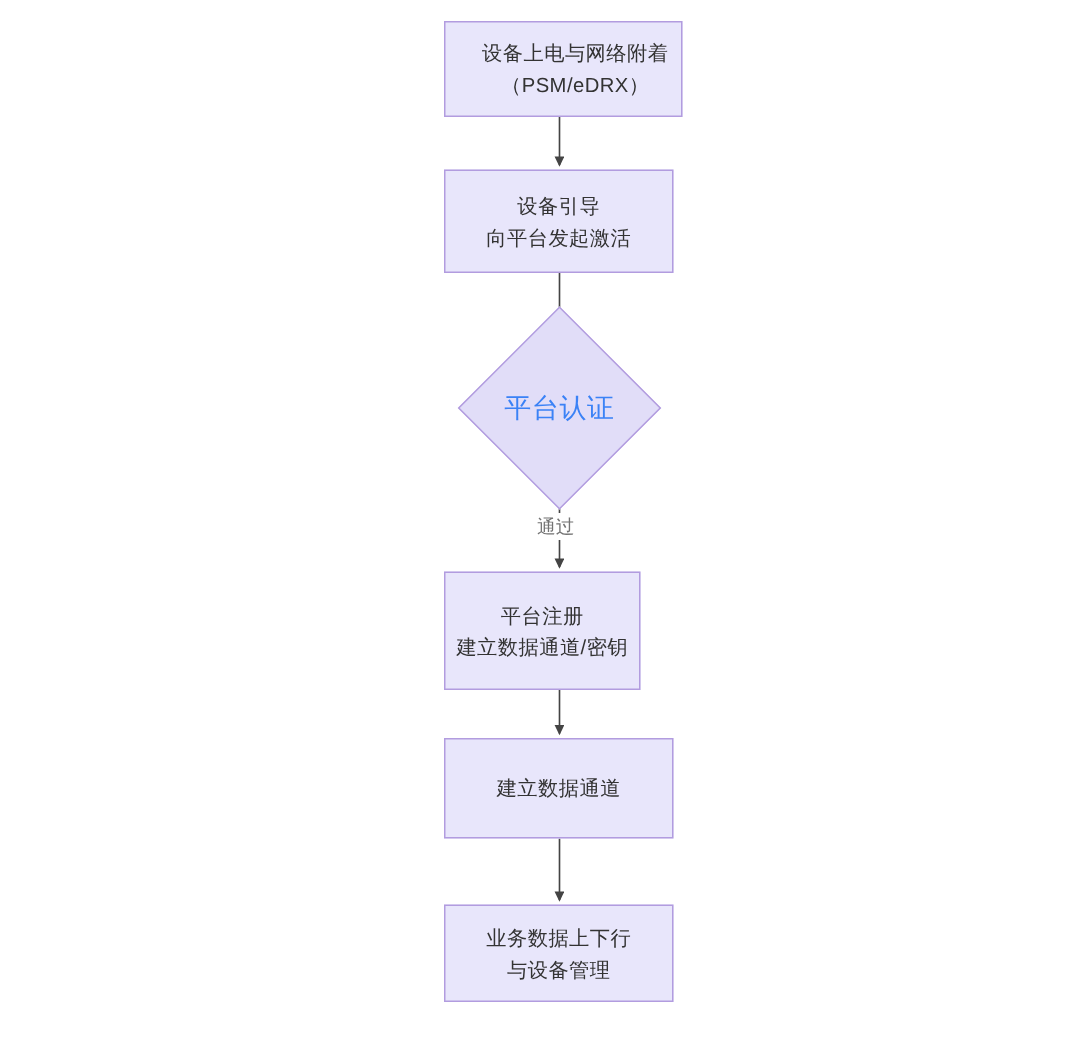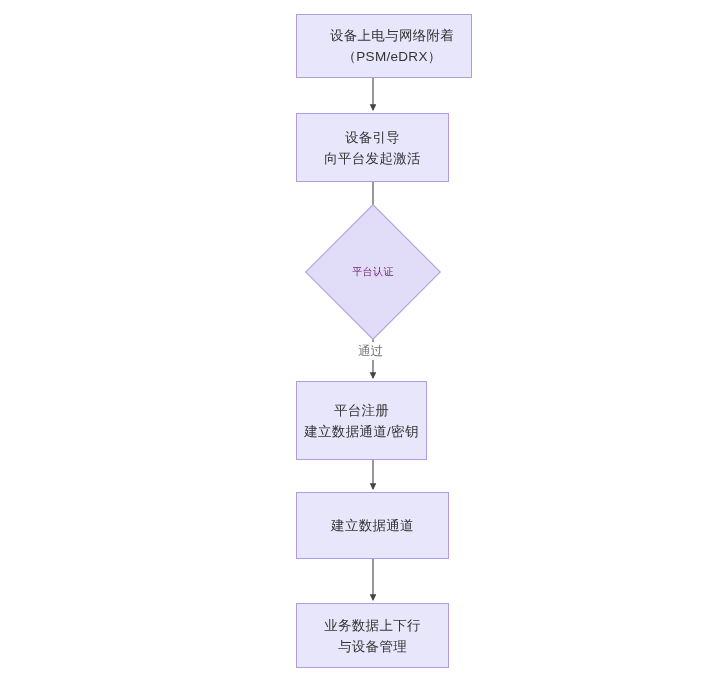--- a/index.html
+++ b/index.html
@@ -65,22 +65,22 @@
   }
   .decision .dtext {
     position: absolute;
     left: 0;
     top: 0;
     width: 100%;
     height: 100%;
     display: flex;
     align-items: center;
     justify-content: center;
-    color: #701a75;
-    font-size: 10px;
+    color: #3b82f6;
+    font-size: 18px;
     letter-spacing: 0.4px;
     white-space: nowrap;
   }
   .edge-label {
     position: absolute;
     background: #ffffff;
     color: #737373;
     font-size: 12.5px;
     line-height: 16px;
     padding: 1px 2px;
@@ -98,21 +98,21 @@
         <path d="M0,0 L6.2,3 L0,6 Z" fill="#444444"></path>
       </marker>
     </defs>
     <line x1="373" y1="78" x2="373" y2="110" stroke="#444444" stroke-width="1.1" marker-end="url(#arrowhead)"></line>
     <line x1="373" y1="182" x2="373" y2="221" stroke="#444444" stroke-width="1.1" marker-end="url(#arrowhead)"></line>
     <line x1="373" y1="320" x2="373" y2="378" stroke="#444444" stroke-width="1.1" marker-end="url(#arrowhead)"></line>
     <line x1="373" y1="460" x2="373" y2="489" stroke="#444444" stroke-width="1.1" marker-end="url(#arrowhead)"></line>
     <line x1="373" y1="559" x2="373" y2="600" stroke="#444444" stroke-width="1.1" marker-end="url(#arrowhead)"></line>
   </svg>
 
-  <div class="node" style="left:296px; top:14px; width:176px; height:64px;padding-left:16px;">
+  <div class="node" style="left:296px; top:14px; width:159px; height:64px;padding-left:16px;">
     <span>设备上电与网络附着</span>
     <span class="line2">（PSM/eDRX）</span>
   </div>
 
   <div class="node" style="left:296px; top:113px; width:153px; height:69px;">
     <span>设备引导</span>
     <span class="line2">向平台发起激活</span>
   </div>
 
   <div class="decision">

